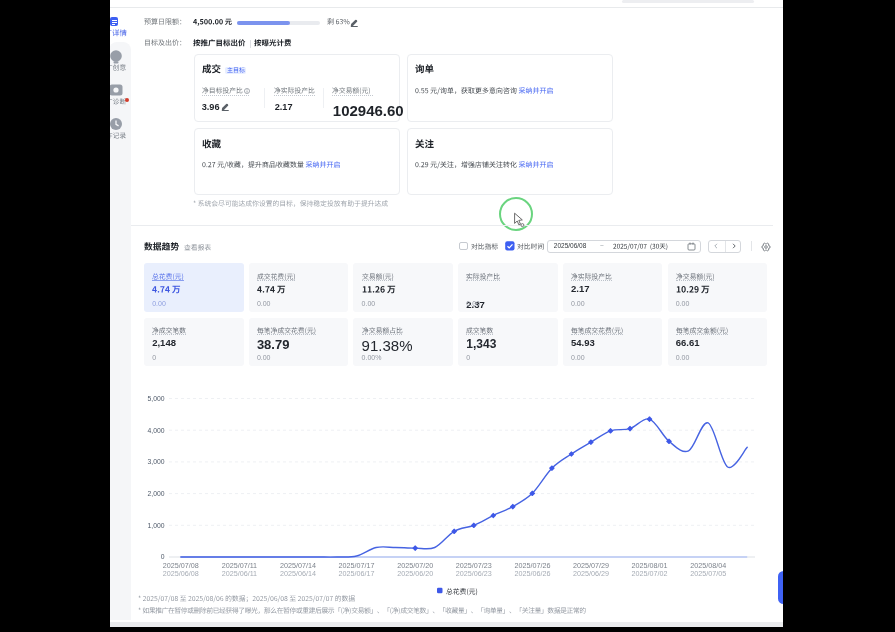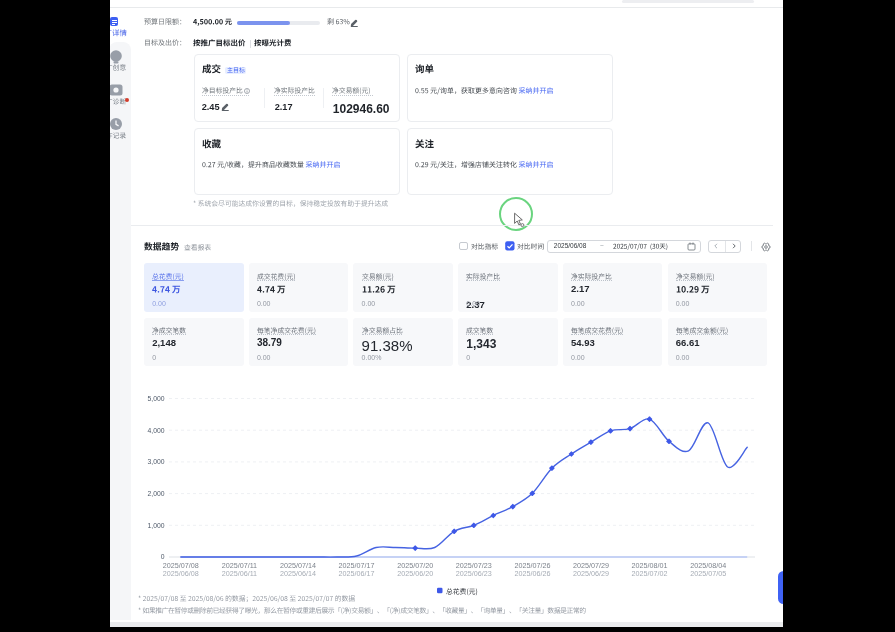--- a/index.html
+++ b/index.html
@@ -359,27 +359,27 @@
       <use href="#r55" x="1000"></use>
       <use href="#r56" x="2000"></use>
       <use href="#r16" x="3000"></use>
       <use href="#r57" x="4000"></use>
       <use href="#r58" x="4338"></use>
       <use href="#r59" x="5338"></use>
     </g>
   </svg>
 <div class="abs" style="left:264.4px;top:87.5px;width:1px;height:20px;background:#eef0f3"></div>
 <div class="abs" style="left:322.5px;top:87.5px;width:1px;height:20px;background:#eef0f3"></div>
-<div class="abs" style="left:201.7px;top:103px;font-size:9.2px;font-weight:bold;color:#1f2329">2.45</div>
+<div class="abs" style="left:201.7px;top:103px;font-size:9.2px;font-weight:bold;color:#1f2329">3.96</div>
 <svg class="abs" style="left:220.5px;top:102.3px" width="9" height="9" viewBox="0 0 9 9">
     <path d="M1.1 6.1 5.2 2a1 1 0 0 1 1.4 0l.4.4a1 1 0 0 1 0 1.4L2.9 7.9l-2.1.3z" fill="#5a6067"></path>
     <rect x="0.7" y="8.1" width="7.2" height="0.9" rx="0.4" fill="#5a6067"></rect>
   </svg>
 <div class="abs" style="left:274.7px;top:103px;font-size:9.2px;font-weight:bold;color:#1f2329">2.17</div>
-<div class="abs" style="left:332.8px;top:103px;font-size:12px;font-weight:bold;color:#1f2329">102946.60</div>
+<div class="abs" style="left:332.8px;top:103px;font-size:15px;font-weight:bold;color:#1f2329">102946.60</div>
 <svg class="abs" style="left:414.6px;top:64.4px;" width="20" height="13">
     <g fill="#1f2329" transform="translate(0,8.36) scale(0.0095,-0.0095)">
       <use href="#b60" x="0"></use>
       <use href="#b61" x="1000"></use>
     </g>
   </svg>
 <svg class="abs" style="left:414.6px;top:87.4px;" width="139" height="9">
     <g fill="#43484e" transform="translate(0,6.16) scale(0.0070,-0.0070)">
       <use href="#r62" x="0"></use>
       <use href="#r63" x="555"></use>
@@ -731,21 +731,21 @@
       <use href="#r49" x="2000"></use>
       <use href="#r111" x="3000"></use>
       <use href="#r55" x="4000"></use>
       <use href="#r138" x="5000"></use>
       <use href="#r139" x="6000"></use>
       <use href="#r57" x="7000"></use>
       <use href="#r58" x="7338"></use>
       <use href="#r59" x="8338"></use>
     </g>
   </svg>
-<div class="abs" style="left:256.9px;top:338.2px;font-size:10px;font-weight:bold;color:#23272e">38.79</div>
+<div class="abs" style="left:256.9px;top:338.2px;font-size:13px;font-weight:bold;color:#23272e">38.79</div>
 <div class="abs" style="left:256.9px;top:353.7px;font-size:7px;color:#9398a2">0.00</div>
 <div class="abs" style="left:353.4px;top:317.5px;width:99.7px;height:48.3px;background:#f7f8fa;border-radius:3px"></div>
 <div class="abs" style="left:361.6px;top:326.7px;width:40.8px;height:8.6px;border-bottom:1px dotted #bcc2ca"></div>
 <svg class="abs" style="left:361.6px;top:327.0px;" width="42" height="9">
     <g fill="#646a73" transform="translate(0,5.98) scale(0.0068,-0.0068)">
       <use href="#r49" x="0"></use>
       <use href="#r55" x="1000"></use>
       <use href="#r56" x="2000"></use>
       <use href="#r16" x="3000"></use>
       <use href="#r148" x="4000"></use>

